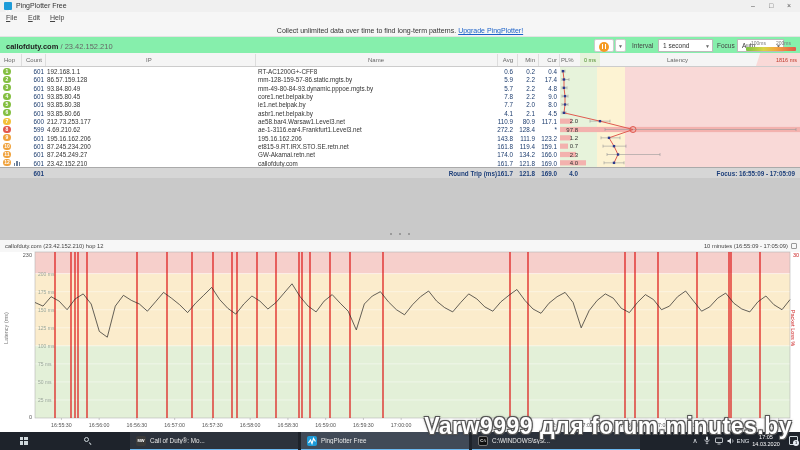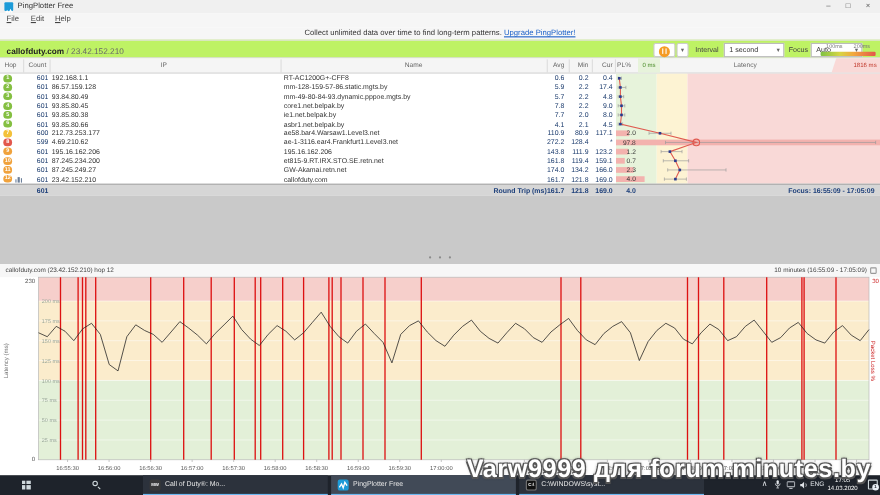--- a/index.html
+++ b/index.html
@@ -17,21 +17,21 @@
   
   .menubar { position:absolute; top:12px; left:0; width:800px; height:13px; background:#f6f6f6; }
   .menu-item { position:absolute; top:2px; font-size:7px; color:#444; }
   .menu-item::first-letter { text-decoration:underline; }
 
   
   .msgbar { position:absolute; top:25px; left:0; width:800px; height:11px; background:#f6f6f6; text-align:center; font-size:7px; color:#333; line-height:11px; }
   .msg-link { color:#1a60c8; text-decoration:underline; }
 
   
-  .targetbar { position:absolute; top:36px; left:0; width:800px; height:17px; background:#bef264; border-top:1px solid #e3e3e3; border-bottom:1px solid #ddd; }
+  .targetbar { position:absolute; top:36px; left:0; width:800px; height:29px; background:#86efac; border-top:1px solid #e3e3e3; border-bottom:1px solid #ddd; }
   .target-host { position:absolute; left:6px; top:5px; font-size:7.5px; font-weight:bold; color:#222; }
   .target-ip { font-weight:normal; color:#666; }
   .btn-pause-wrap { position:absolute; left:594px; top:2px; width:20px; height:13px; background:#fff; border:1px solid #ccc; border-radius:2px; }
   .pause-circle { position:absolute; left:4px; top:1.5px; width:10px; height:10px; border-radius:50%; background:#f59b23; }
   .pause-bars { position:absolute; left:3px; top:2.5px; width:4px; height:5px; border-left:1.4px solid #fff; border-right:1.4px solid #fff; }
   .btn-caret { position:absolute; left:615px; top:2px; width:11px; height:13px; background:#fff; border:1px solid #ccc; border-radius:2px; font-size:5px; color:#666; text-align:center; line-height:13px; }
   .tb-label { position:absolute; top:5px; font-size:6.5px; color:#444; }
   .combo { position:absolute; top:2px; height:13px; background:#fff; border:1px solid #bbb; font-size:6.5px; color:#333; line-height:12px; padding-left:4px; }
   .combo .caret { position:absolute; right:2px; top:0; font-size:5px; color:#666; line-height:13px; }
   .legend { position:absolute; left:746px; top:3px; width:50px; }

